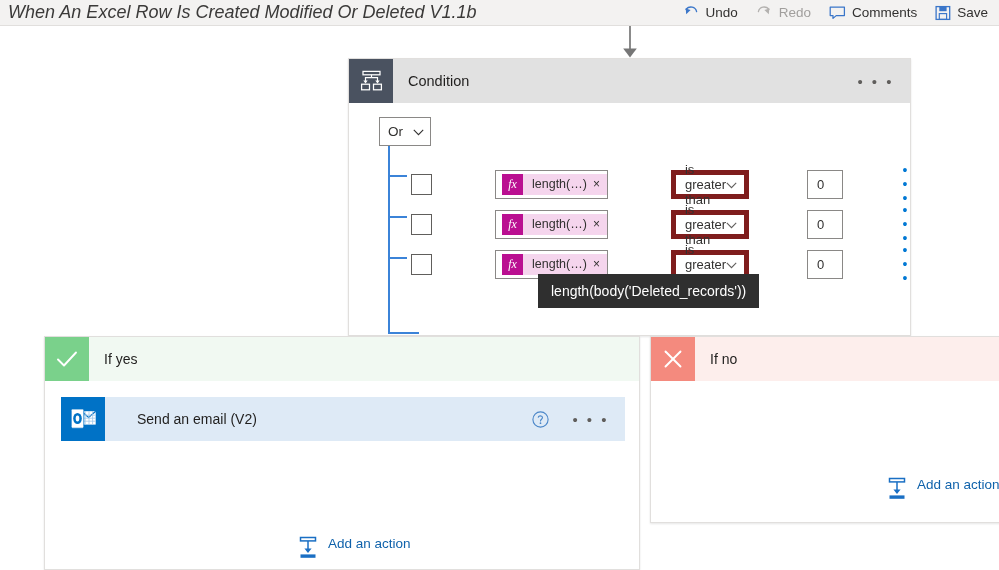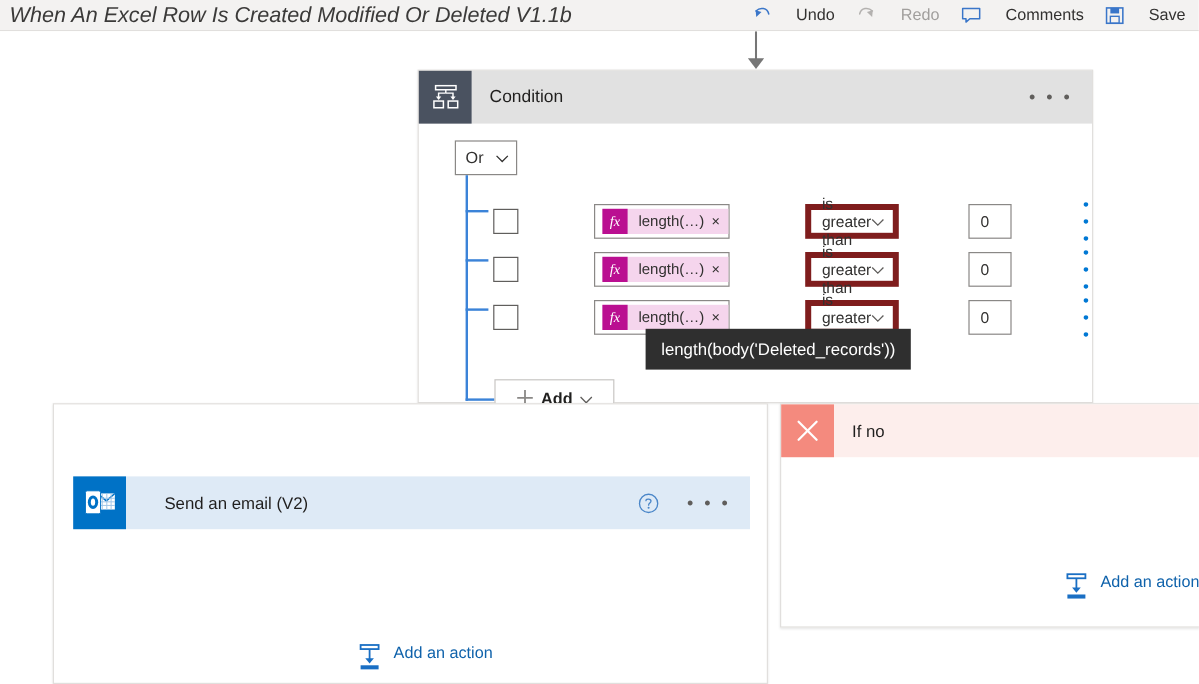--- a/index.html
+++ b/index.html
@@ -39,21 +39,21 @@
   #command-actions {
     margin-left: auto;
     display: flex;
     align-items: center;
     height: 100%;
     padding-right: 2px;
   }
   .cmd-btn {
     display: flex;
     align-items: center;
-    gap: 20px;
+    gap: 6px;
     padding: 0 9px;
     height: 100%;
     cursor: pointer;
     white-space: nowrap;
     font-size: 13.5px;
     color: #323130;
   }
   .cmd-btn.disabled { color: #a19f9d; cursor: default; }
   .cmd-ico { display: flex; align-items: center; }
 
@@ -477,41 +477,35 @@
           <span>
             <svg width="11" height="7" viewBox="0 0 11 7">
                 <path d="M0.8 0.9 L5.5 5.6 L10.2 0.9" stroke="#605e5c" stroke-width="1.1" fill="none"></path>
               </svg>
           </span>
         </div>
         <div class="val-input">0</div>
         <div class="row-ellipsis">• • •</div>
       </div>
 
-      <div id="add-condition-btn">
-        <span>
-          <svg width="15" height="15" viewBox="0 0 15 15">
-            <line x1="7.5" y1="1" x2="7.5" y2="14" stroke="#8a8886" stroke-width="1.5"></line>
-            <line x1="1" y1="7.5" x2="14" y2="7.5" stroke="#8a8886" stroke-width="1.5"></line>
-          </svg>
-        </span>
-        <span id="add-condition-label">Add</span>
-        <span>
-          <svg width="11" height="7" viewBox="0 0 11 7">
-              <path d="M0.8 0.9 L5.5 5.6 L10.2 0.9" stroke="#605e5c" stroke-width="1.1" fill="none"></path>
-            </svg>
-        </span>
-      </div>
 
     </div>
   </div>
 
   <div id="expression-tooltip">length(body('Deleted_records'))</div>
 
   <div id="if-yes-panel" class="branch-panel">
+    <div id="if-yes-header" class="branch-header">
+      <div id="if-yes-icon" class="branch-icon">
+        <svg width="24" height="20" viewBox="0 0 24 20">
+          <path d="M3 10.5 L9 16.5 L21 3.5" stroke="#ffffff" stroke-width="1.9" fill="none" stroke-linecap="round" stroke-linejoin="round"></path>
+        </svg>
+      </div>
+      <div class="branch-label">If yes</div>
+    </div>
 
     <div id="send-email-card">
       <div id="outlook-icon-box">
         <svg width="27" height="25" viewBox="0 0 27 25">
           <rect x="11.5" y="4.2" width="14.2" height="13.4" fill="#ffffff"></rect>
           <path d="M11.5 4.2 L18.6 10.4 L25.7 4.2" stroke="#0072c6" stroke-width="1.25" fill="none"></path>
           <line x1="11.5" y1="8.2" x2="25.7" y2="8.2" stroke="#9fc6e8" stroke-width="0.8"></line>
           <line x1="11.5" y1="11.2" x2="25.7" y2="11.2" stroke="#9fc6e8" stroke-width="0.8"></line>
           <line x1="11.5" y1="14.2" x2="25.7" y2="14.2" stroke="#9fc6e8" stroke-width="0.8"></line>
           <line x1="15.2" y1="4.2" x2="15.2" y2="17.6" stroke="#9fc6e8" stroke-width="0.8"></line>

